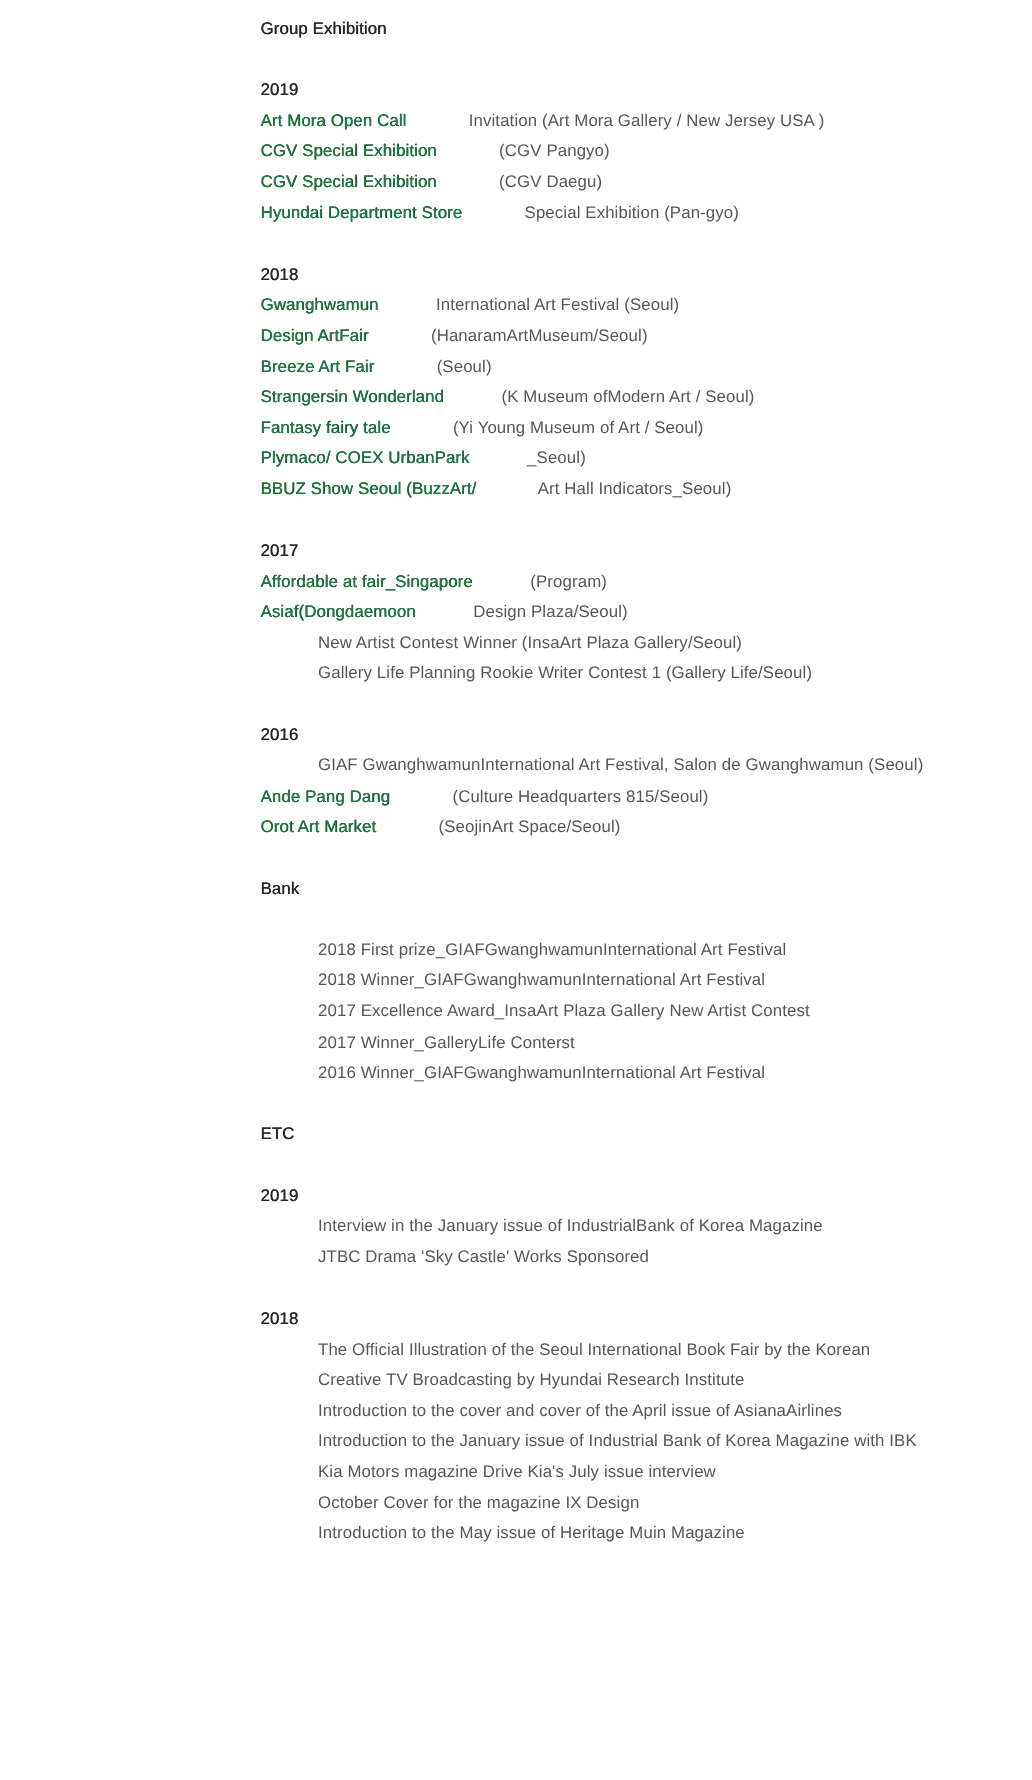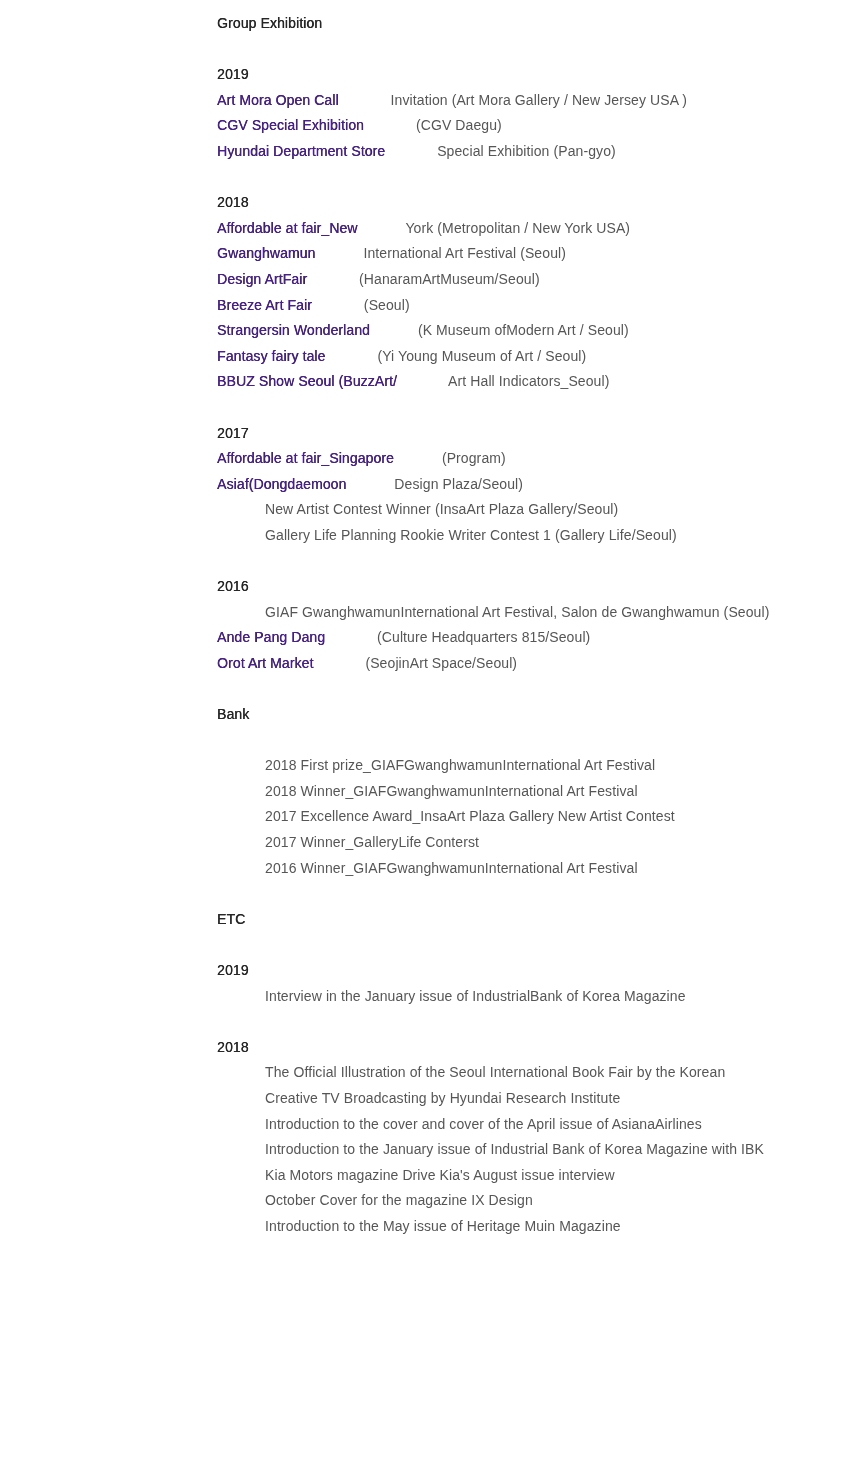--- a/index.html
+++ b/index.html
@@ -22,21 +22,21 @@
   }
   .line {
     margin: 0;
     font-size: 14px;
     line-height: 25.6px;
     letter-spacing: 0.1px;
     color: #565656;
     white-space: nowrap;
   }
   .strong {
-    color: #4c1d95;
+    color: #15803d;
     text-shadow: 0.3px 0 0 #272727;
   }
   .light {
     color: #565656;
     padding-left: 48px;
   }
   .heading {
     color: #272727;
     text-shadow: 0.3px 0 0 #272727;
   }
@@ -48,32 +48,33 @@
   <main class="cv">
 
     <section>
       <div class="block">
         <p class="line heading">Group Exhibition</p>
       </div>
 
       <div class="block">
         <p class="line heading">2019</p>
         <p class="line"><span class="strong">Art Mora Open Call</span><span class="light"> Invitation (Art Mora Gallery / New Jersey USA )</span></p>
+        <p class="line"><span class="strong">CGV Special Exhibition</span><span class="light"> (CGV Pangyo)</span></p>
         <p class="line"><span class="strong">CGV Special Exhibition</span><span class="light"> (CGV Daegu)</span></p>
         <p class="line"><span class="strong">Hyundai Department Store</span><span class="light"> Special Exhibition (Pan-gyo)</span></p>
       </div>
 
       <div class="block">
         <p class="line heading">2018</p>
-        <p class="line"><span class="strong">Affordable at fair_New</span><span class="light">York (Metropolitan / New York USA)</span></p>
         <p class="line"><span class="strong">Gwanghwamun</span><span class="light">International Art Festival (Seoul)</span></p>
         <p class="line"><span class="strong">Design ArtFair</span><span class="light"> (HanaramArtMuseum/Seoul)</span></p>
         <p class="line"><span class="strong">Breeze Art Fair</span><span class="light"> (Seoul)</span></p>
         <p class="line"><span class="strong">Strangersin Wonderland</span><span class="light">(K Museum ofModern Art / Seoul)</span></p>
         <p class="line"><span class="strong">Fantasy fairy tale</span><span class="light"> (Yi Young Museum of Art / Seoul)</span></p>
+        <p class="line"><span class="strong">Plymaco/ COEX UrbanPark</span><span class="light">_Seoul)</span></p>
         <p class="line"><span class="strong">BBUZ Show Seoul (BuzzArt/</span><span class="light"> Art Hall Indicators_Seoul)</span></p>
       </div>
 
       <div class="block">
         <p class="line heading">2017</p>
         <p class="line"><span class="strong">Affordable at fair_Singapore</span><span class="light">(Program)</span></p>
         <p class="line"><span class="strong">Asiaf(Dongdaemoon</span><span class="light">Design Plaza/Seoul)</span></p>
         <p class="line"><span class="strong"></span><span class="light">New Artist Contest Winner (InsaArt Plaza Gallery/Seoul)</span></p>
         <p class="line"><span class="strong"></span><span class="light">Gallery Life Planning Rookie Writer Contest 1 (Gallery Life/Seoul)</span></p>
       </div>
@@ -100,28 +101,29 @@
     </section>
 
     <section>
       <div class="block">
         <p class="line heading">ETC</p>
       </div>
 
       <div class="block">
         <p class="line heading">2019</p>
         <p class="line light">Interview in the January issue of IndustrialBank of Korea Magazine</p>
+        <p class="line light">JTBC Drama 'Sky Castle' Works Sponsored</p>
       </div>
 
       <div class="block">
         <p class="line heading">2018</p>
         <p class="line light">The Official Illustration of the Seoul International Book Fair by the Korean</p>
         <p class="line light">Creative TV Broadcasting by Hyundai Research Institute</p>
         <p class="line light">Introduction to the cover and cover of the April issue of AsianaAirlines</p>
         <p class="line light">Introduction to the January issue of Industrial Bank of Korea Magazine with IBK</p>
-        <p class="line light">Kia Motors magazine Drive Kia's August issue interview</p>
+        <p class="line light">Kia Motors magazine Drive Kia's July issue interview</p>
         <p class="line light">October Cover for the magazine IX Design</p>
         <p class="line light">Introduction to the May issue of Heritage Muin Magazine</p>
       </div>
     </section>
 
   </main>
 </div>
 
 </body></html>

